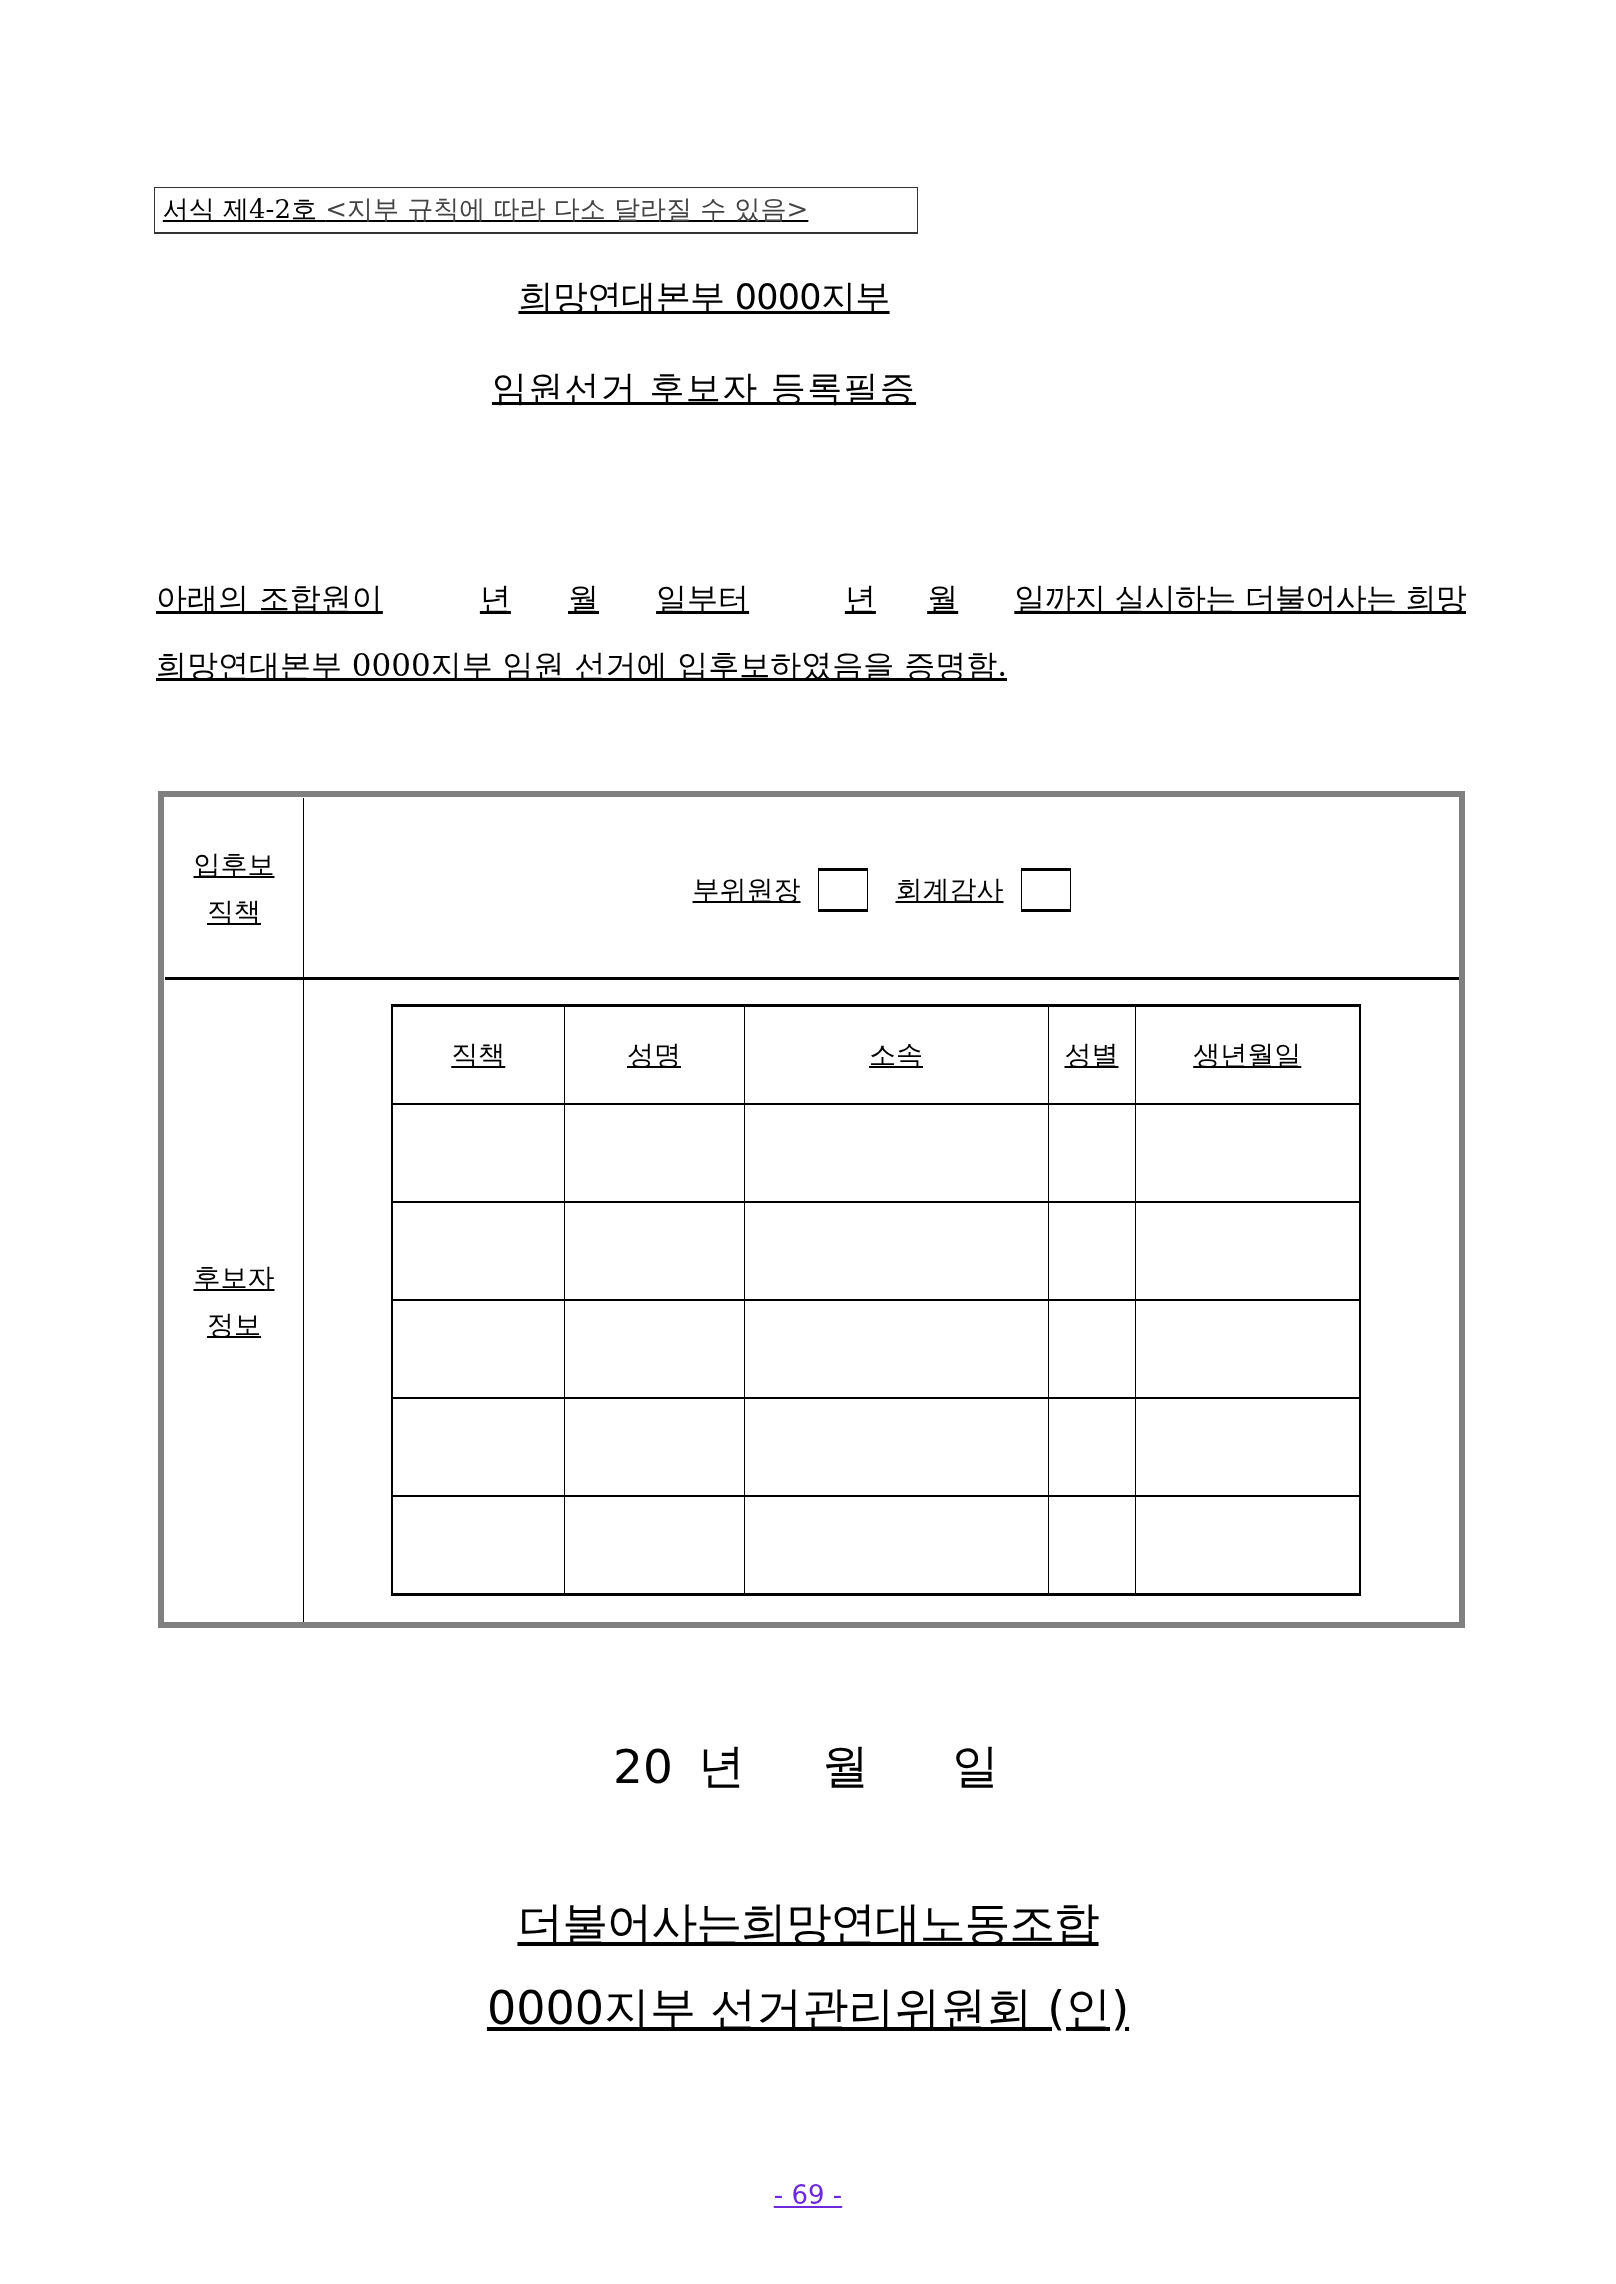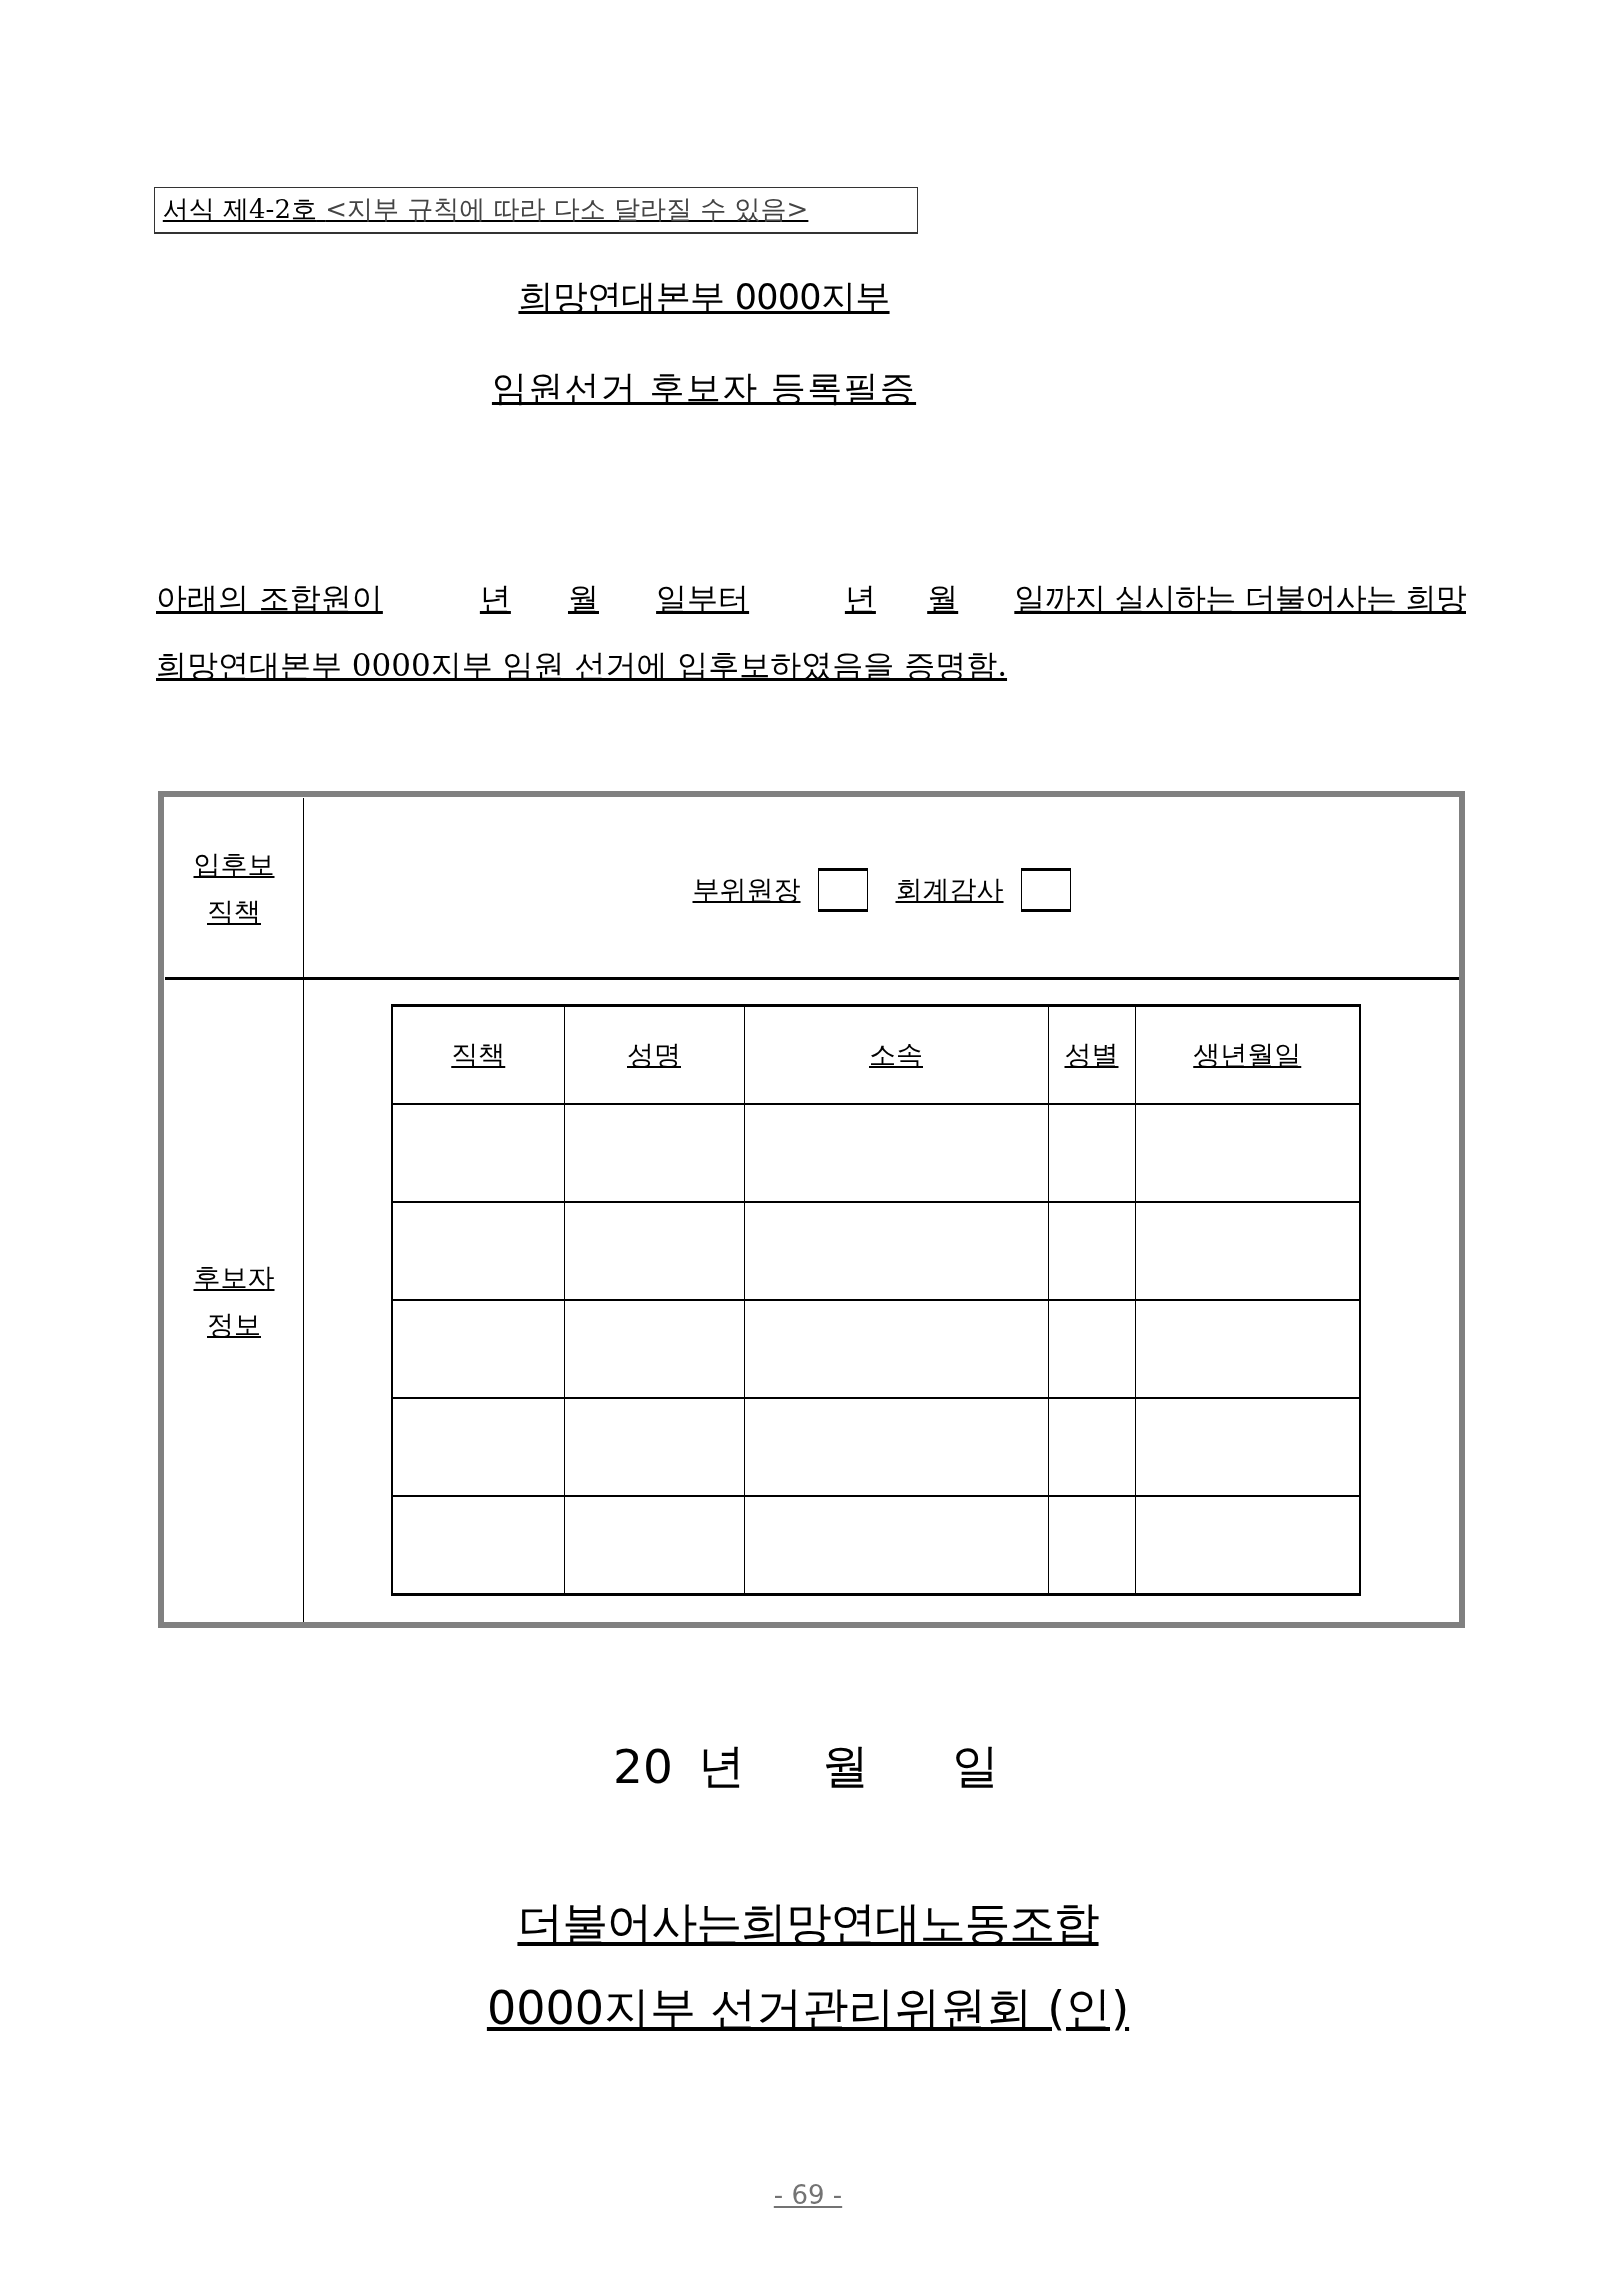--- a/index.html
+++ b/index.html
@@ -96,21 +96,21 @@
     left: 0; width: 1616px; text-align: center;
     font-family: "DejaVu Sans", "Liberation Sans", sans-serif;
     font-size: 46px;
   }
   .org1 { top: 1893px; letter-spacing: -1.3px; }
   .org2 { top: 1978px; }
 
   .page-no {
     left: 0; width: 1616px; top: 2180px; text-align: center;
     font-family: "DejaVu Sans", "Liberation Sans", sans-serif;
-    font-size: 26px; color: #737373;
+    font-size: 26px; color: #6d28d9;
   }
 </style>
 </head>
 <body>
 
 <div class="abs form-no">
   <span>서식 제4-2호</span>
   <span class="note">&lt;지부 규칙에 따라 다소 달라질 수 있음&gt;</span>
 </div>
 

